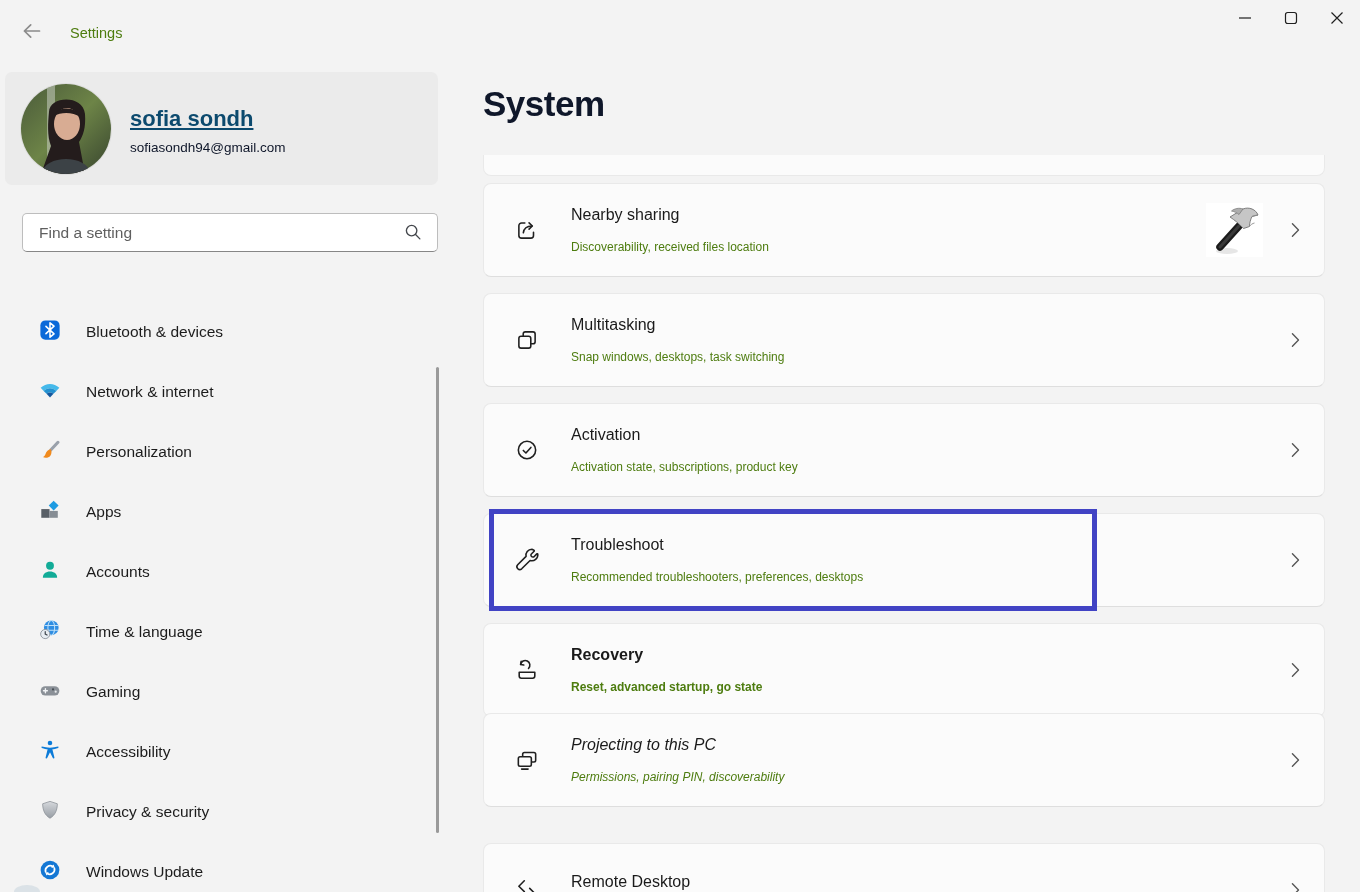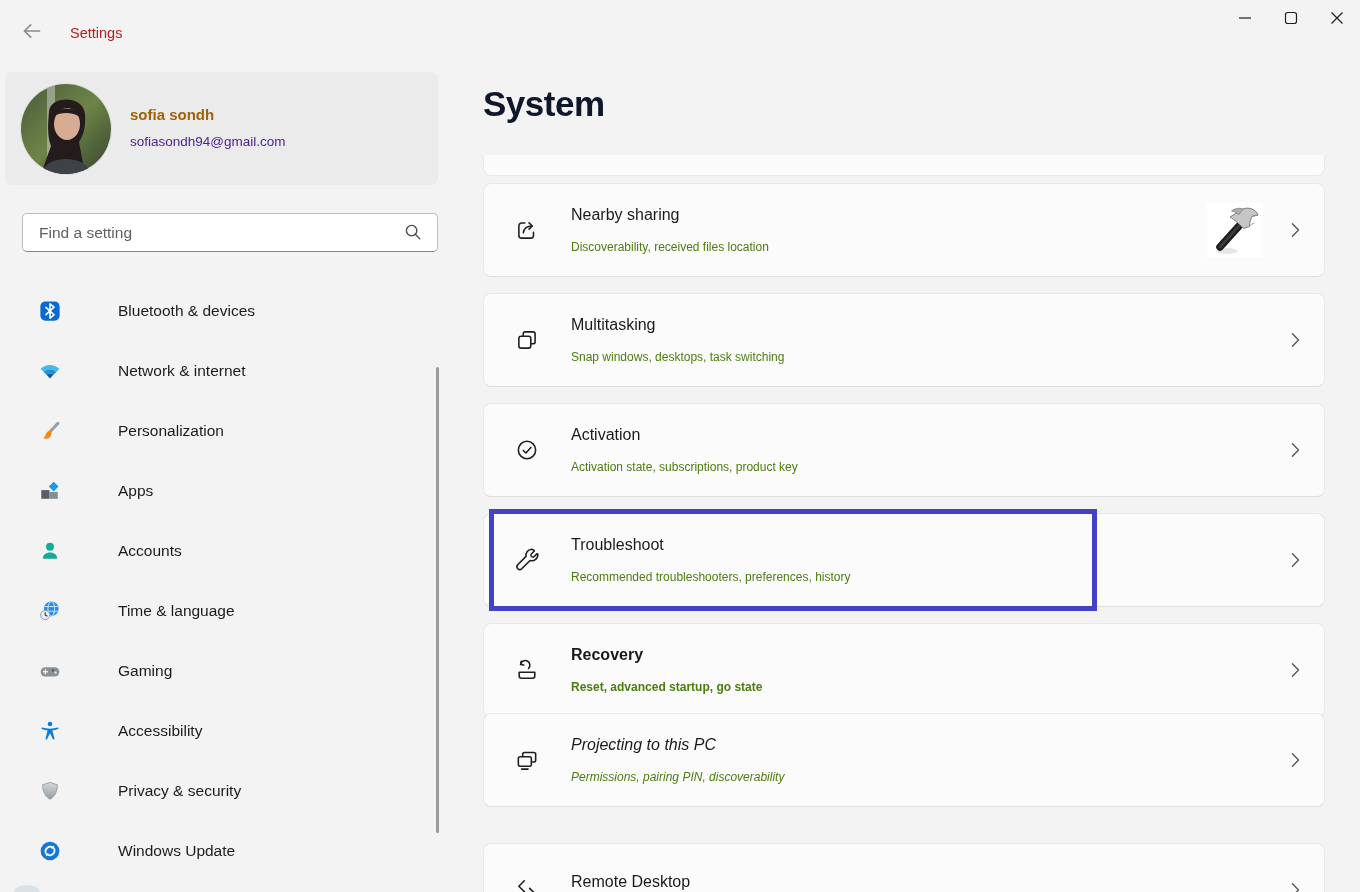--- a/index.html
+++ b/index.html
@@ -6,35 +6,35 @@
   body{
     width:1360px;height:892px;overflow:hidden;position:relative;
     background:#f3f3f3;
     font-family:"Liberation Sans","DejaVu Sans",sans-serif;
     color:#1b1b1b;
     -webkit-font-smoothing:antialiased;
   }
   
   .titlebar{position:absolute;top:0;left:0;width:1360px;height:56px;}
   .back-btn{position:absolute;left:18px;top:20px;width:28px;height:26px;display:flex;align-items:center;justify-content:center;cursor:pointer;}
-  .app-title{position:absolute;left:70px;top:25px;font-size:14.5px;color:#b91c1c;}
+  .app-title{position:absolute;left:70px;top:25px;font-size:14.5px;color:#4d7c0f;}
   .win-controls{position:absolute;right:0;top:0;display:flex;}
   .win-btn{width:46px;height:40px;display:flex;align-items:center;justify-content:center;}
   
   .profile-card{position:absolute;left:5px;top:72px;width:433px;height:113px;background:#ebebeb;border-radius:7px;cursor:pointer;}
   .avatar{position:absolute;left:16px;top:12px;width:90px;height:90px;border-radius:50%;overflow:hidden;box-shadow:0 0 0 1px rgba(0,0,0,0.06);}
-  .profile-name{position:absolute;left:125px;top:34px;font-size:15px;font-weight:bold;color:#a16207;}
-  .profile-email{position:absolute;left:125px;top:62px;font-size:13.5px;color:#4c1d95;}
+  .profile-name{position:absolute;left:125px;top:34px;font-size:22px;font-weight:bold;color:#0c4a6e;text-decoration:underline;}
+  .profile-email{position:absolute;left:125px;top:68px;font-size:13.5px;color:#0f172a;}
   .search-box{position:absolute;left:22px;top:213px;width:416px;height:39px;background:#ffffff;
     border:1px solid #bdbdbd;border-bottom-color:#868686;border-radius:5px;box-sizing:border-box;display:flex;align-items:center;}
   .search-input{border:none;outline:none;background:transparent;flex:1;margin-left:14px;font-size:15.5px;color:#1b1b1b;font-family:inherit;}
   .search-input::placeholder{color:#5f5f5f;}
   .search-glyph{margin-right:12px;display:flex;}
   .nav{position:absolute;left:8px;top:281px;width:422px;}
-  .nav-item{height:60px;display:flex;align-items:center;border-radius:6px;cursor:pointer;gap:32px;}
+  .nav-item{height:60px;display:flex;align-items:flex-end;border-radius:6px;cursor:pointer;}
   .nav-icon{width:22px;height:22px;margin-left:31px;flex:0 0 auto;display:flex;}
   .nav-label{margin-left:25px;font-size:15.5px;color:#1c1c1c;}
   .side-scrollbar{position:absolute;left:436px;top:367px;width:3px;height:466px;background:#9a9a9a;border-radius:3px;}
   .bottom-sliver{position:absolute;left:14px;top:885px;width:26px;height:14px;border-radius:50%;background:#d5dde3;opacity:.8;}
   
   .main{position:absolute;left:483px;top:0;width:842px;height:892px;}
   .page-title{position:absolute;left:0;top:84px;font-size:35px;font-weight:bold;letter-spacing:-0.5px;color:#0f172a;}
   .partial-card{position:absolute;left:0;top:155px;width:842px;height:21px;background:#fbfbfb;border:1px solid #e9e9e9;border-top:none;border-radius:0 0 8px 8px;box-sizing:border-box;}
   .card{position:absolute;left:0;width:842px;height:94px;background:#fbfbfb;border:1px solid #e9e9e9;border-bottom-color:#dedede;
         border-radius:8px;box-sizing:border-box;display:flex;align-items:center;padding:0 18px 0 30px;cursor:pointer;}
@@ -295,21 +295,21 @@
   </div>
 
   <div class="card" style="top:513px;">
     <span class="card-icon">
       <svg width="26" height="26" viewBox="0 0 24 24">
           <path class="outline" d="M16.5 2a5.5 5.5 0 0 0-5.37 6.7L3.4 16.43a2.62 2.62 0 0 0 3.7 3.7l7.75-7.73A5.5 5.5 0 0 0 21.96 6.6c-.1-.42-.63-.52-.94-.21l-2.32 2.32a1.75 1.75 0 1 1-2.47-2.47l2.32-2.32c.3-.3.2-.84-.21-.94A5.65 5.65 0 0 0 16.5 2Z"></path>
         </svg>
     </span>
     <span class="card-text">
       <span class="card-title">Troubleshoot</span>
-      <span class="card-sub">Recommended troubleshooters, preferences, history</span>
+      <span class="card-sub">Recommended troubleshooters, preferences, desktops</span>
     </span>
     <span class="chev">
       <svg width="22" height="22" viewBox="0 0 24 24">
           <path d="M9.2 5.2 L15.8 12 L9.2 18.8" stroke="#555" stroke-width="1.5" fill="none" stroke-linecap="round" stroke-linejoin="round"></path>
         </svg>
     </span>
   </div>
 
   <div class="card" style="top:623px;font-weight:bold;">
     <span class="card-icon">

